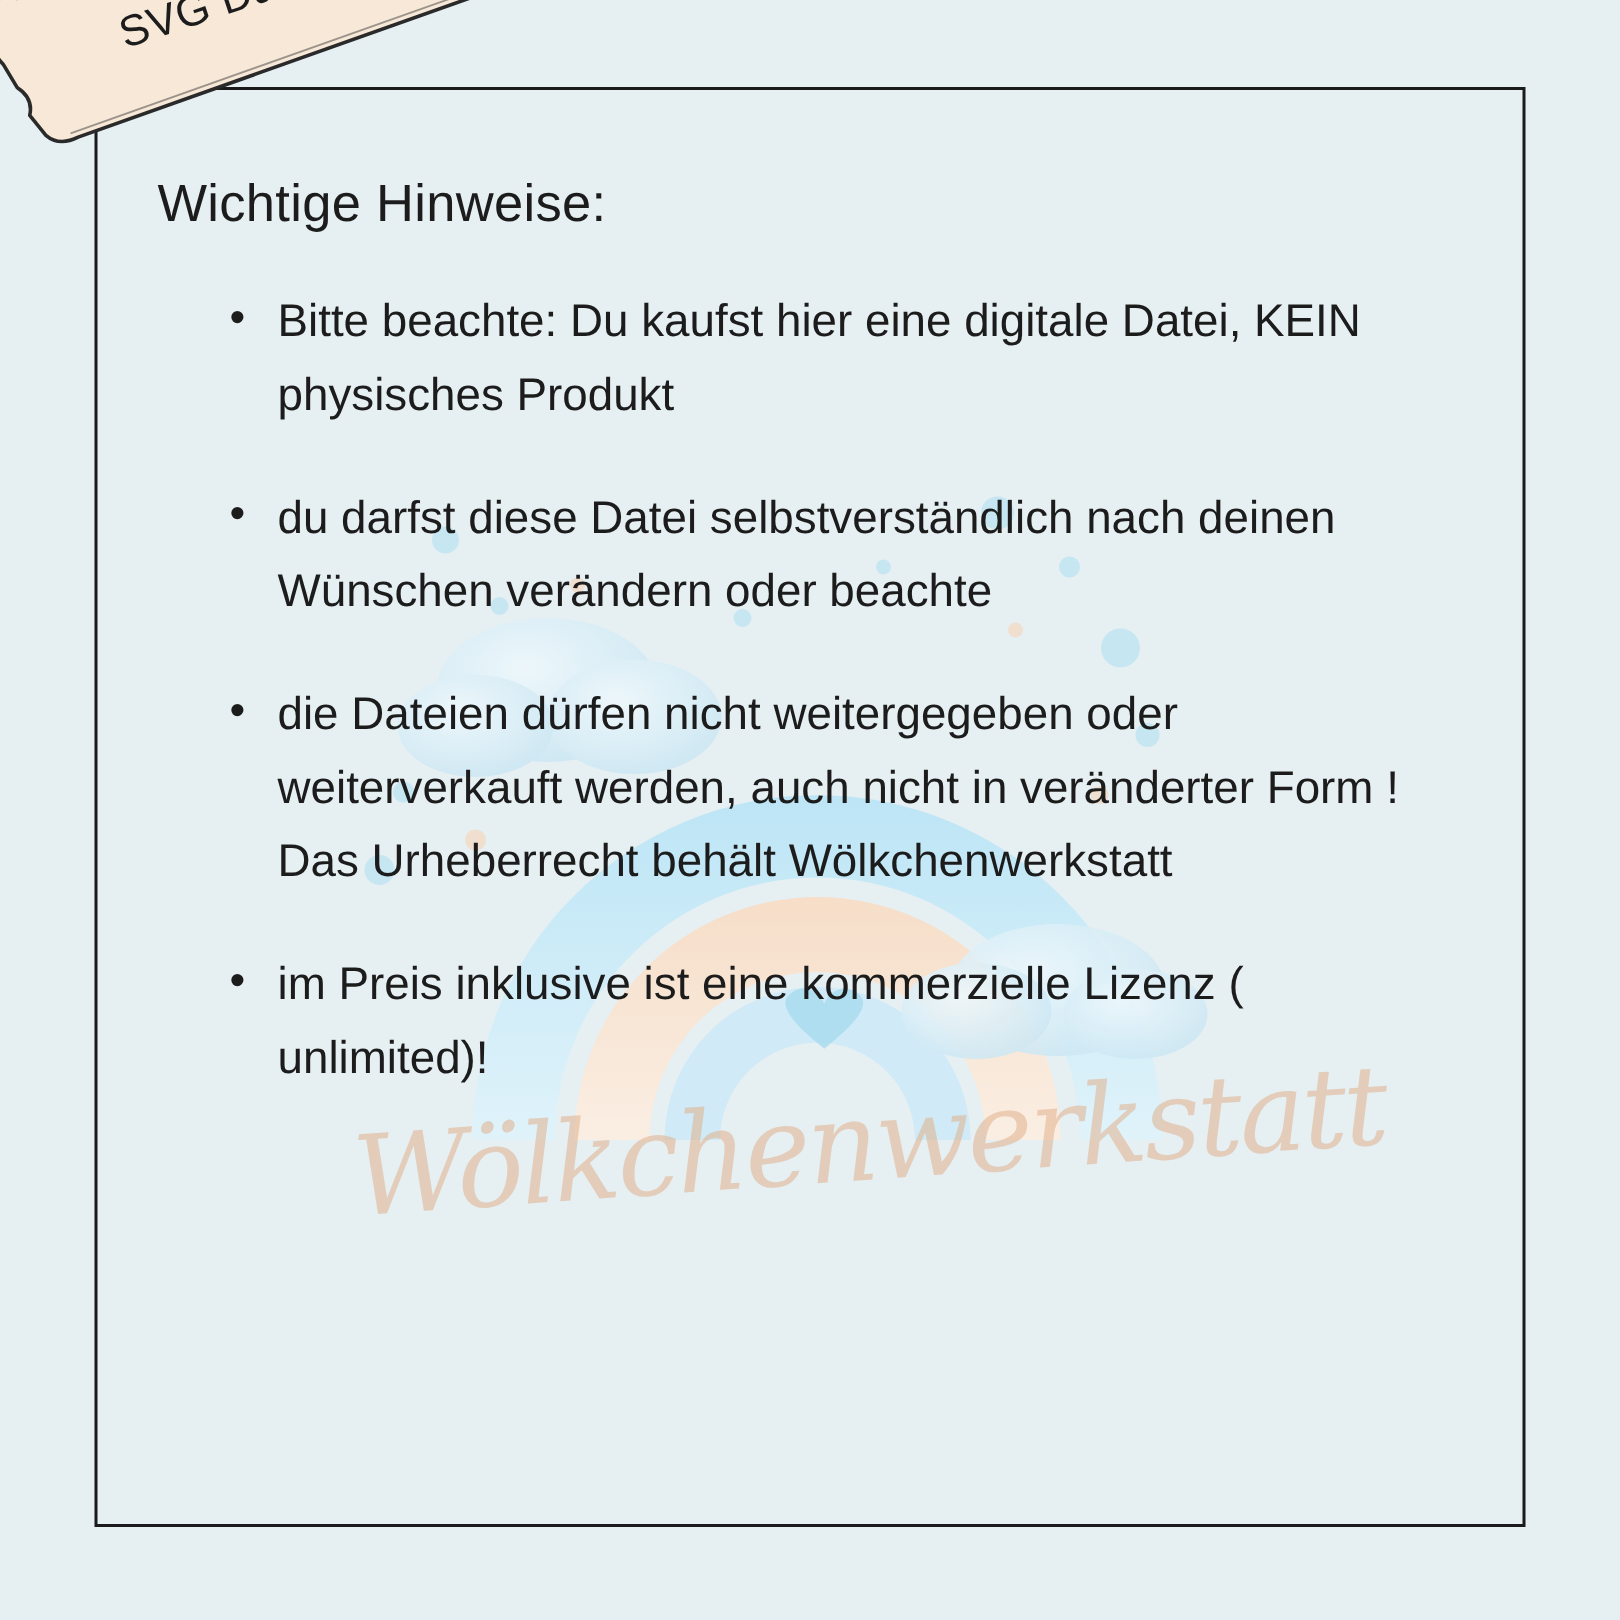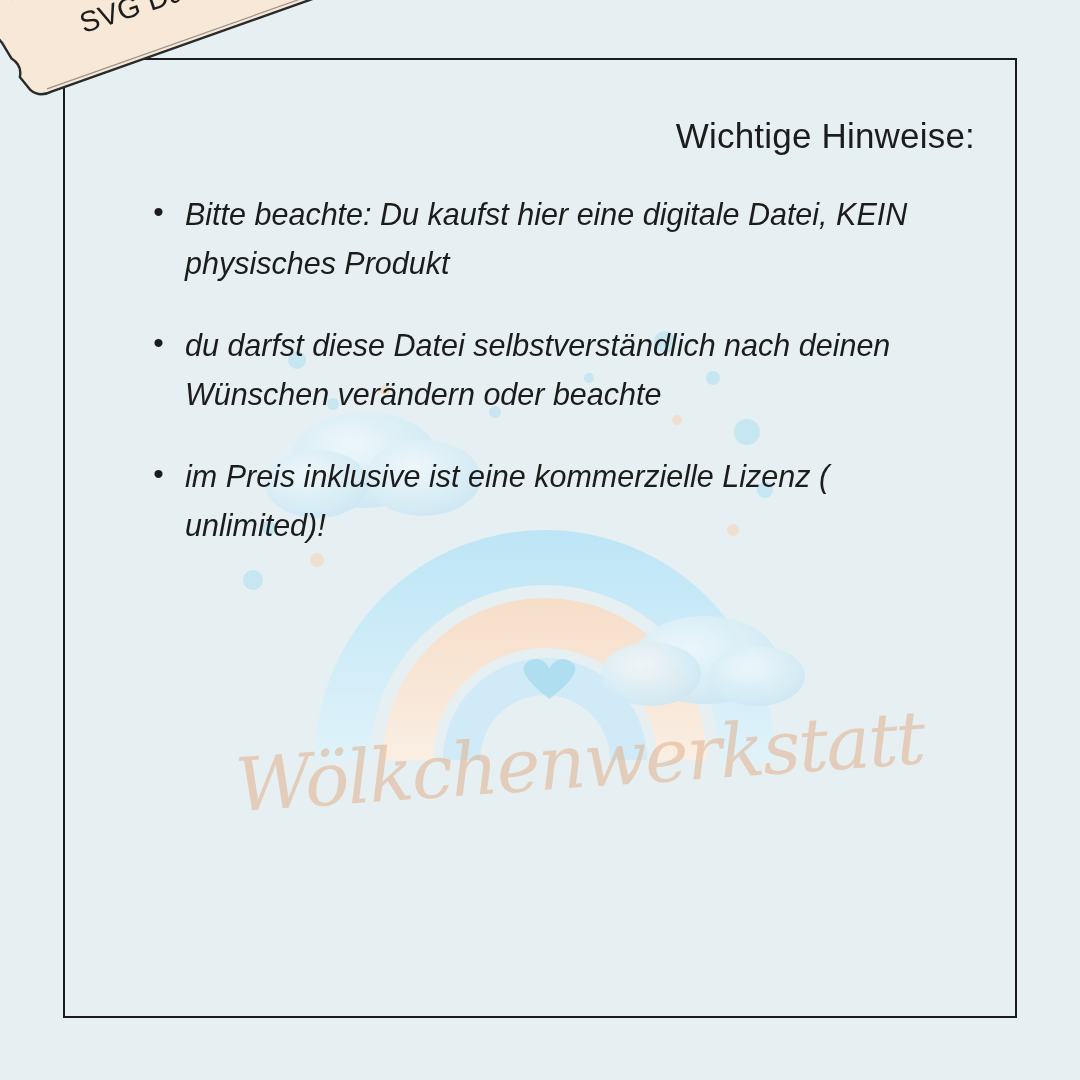--- a/index.html
+++ b/index.html
@@ -57,41 +57,40 @@
     pointer-events: none;
     white-space: nowrap;
   }
 
   
   .content {
     position: relative;
     padding: 56px 40px 0 40px;
   }
   .heading {
-    text-align: right;
+    text-align: left;
     font-size: 35px;
     color: #1c1c1c;
     font-weight: 400;
     margin: 0 0 34px 0;
     letter-spacing: 0.2px;
   }
   ul.notes {
     list-style: none;
     margin: 0;
     padding: 0 0 0 48px;
   }
   ul.notes li {
     position: relative;
     font-size: 30.5px;
     line-height: 1.62;
     color: #1c1c1c;
     margin-bottom: 32px;
     padding-left: 32px;
     max-width: 820px;
-    font-style: italic;
   }
   ul.notes li:last-child { margin-bottom: 0; margin-top: 28px; }
   ul.notes li::before {
     content: "•";
     position: absolute;
     left: 0;
     top: -2px;
     font-size: 30px;
     line-height: 1.62;
     color: #1c1c1c;
@@ -188,20 +187,21 @@
       </g>
     </svg>
 
     <div class="watermark">Wölkchenwerkstatt</div>
 
     <div class="content">
       <h1 class="heading">Wichtige Hinweise:</h1>
       <ul class="notes">
         <li>Bitte beachte: Du kaufst hier eine digitale Datei, KEIN physisches Produkt</li>
         <li>du darfst diese Datei selbstverständlich nach deinen Wünschen verändern oder beachte</li>
+        <li>die Dateien dürfen nicht weitergegeben oder weiterverkauft werden, auch nicht in veränderter Form ! Das Urheberrecht behält Wölkchenwerkstatt</li>
         <li>im Preis inklusive ist eine kommerzielle Lizenz ( unlimited)!</li>
       </ul>
     </div>
   </div>
 
   <div class="tape">
     <svg width="520" height="118" viewBox="0 0 520 118">
       <path d="M6 16 Q 14 8 26 10 L 470 2 Q 482 1 486 10 L 492 22 Q 486 30 492 40 L 498 58
                Q 504 70 496 80 L 500 98 Q 492 108 478 106 L 40 114 Q 26 116 20 106
                L 14 90 Q 20 80 12 70 L 8 52 Q 2 40 10 32 Z" fill="#f7e8d8" stroke="#2a2a2a" stroke-width="2.4" stroke-linejoin="round"></path>

